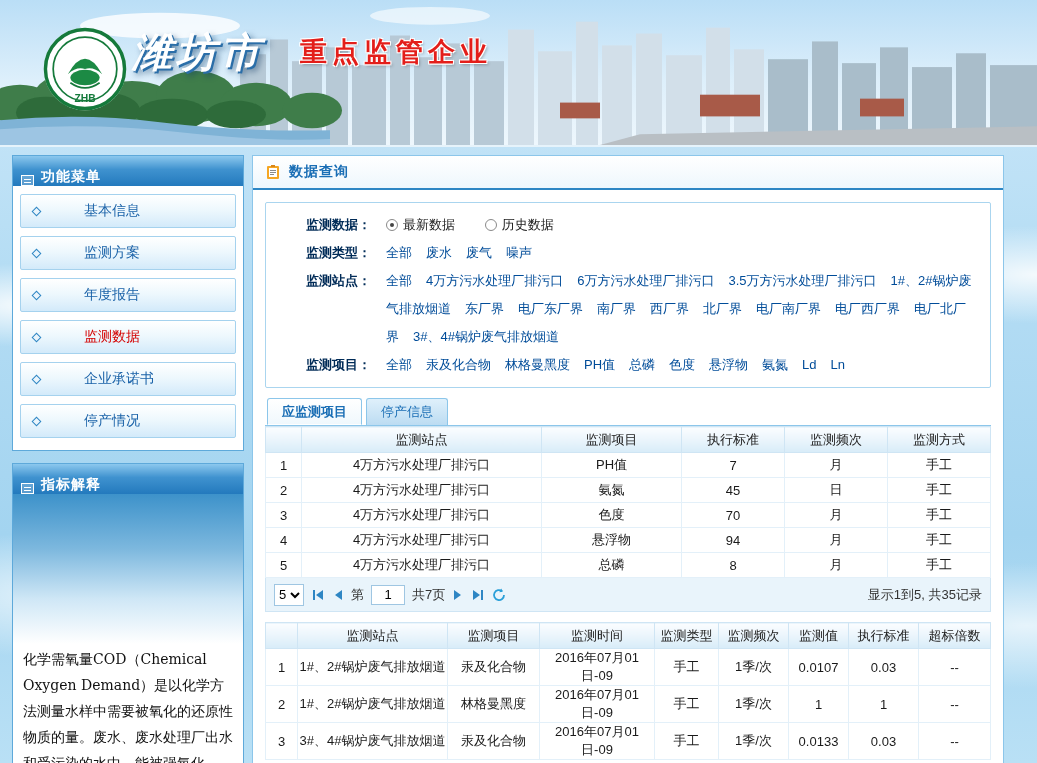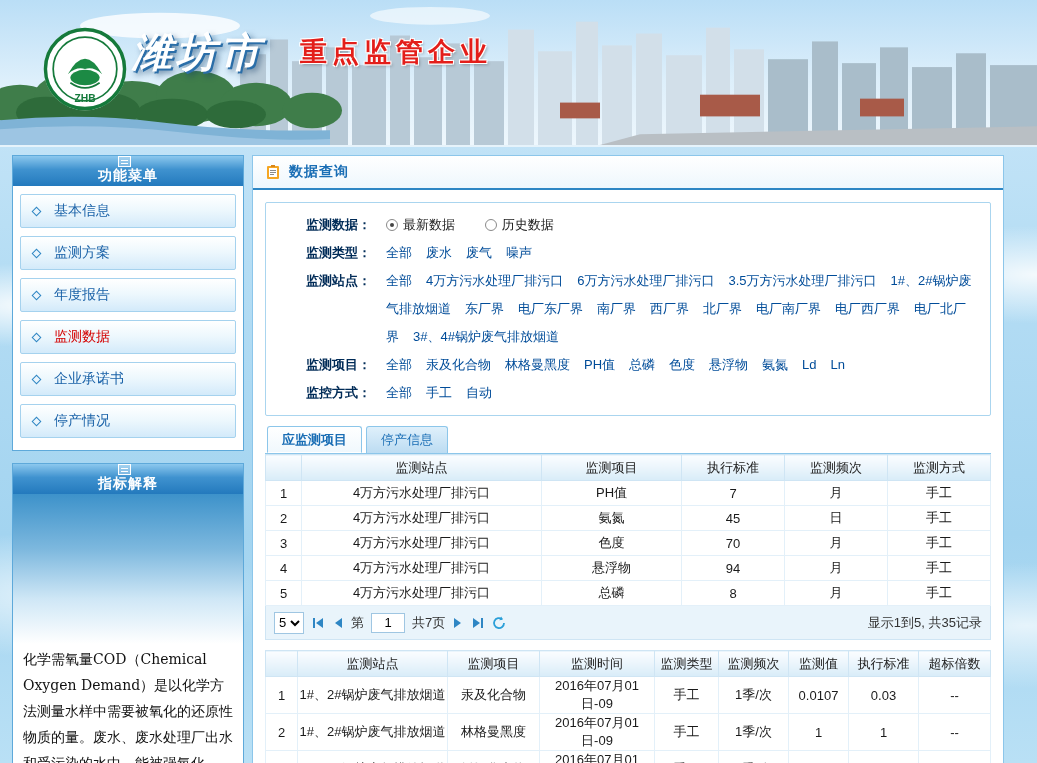--- a/index.html
+++ b/index.html
@@ -33,32 +33,32 @@
     text-shadow:-1px -1px 0 #fff,1px -1px 0 #fff,-1px 1px 0 #fff,1px 1px 0 #fff,2px 2px 3px rgba(0,0,0,.25);
   }
   .sub2{
     position:absolute; left:300px; top:64px; font-size:30px; font-weight:bold; letter-spacing:4px;
     color:#ffffff; text-shadow:1px 1px 0 #2b6ea8, 2px 2px 4px rgba(20,60,100,.8);
   }
   .content{ position:relative; z-index:1; width:988px; margin:8px 0 0 12px; display:flex; gap:8px; align-items:flex-start; }
   .left-col{ width:232px; flex:none; }
   .panel{ border:1px solid #5ea9da; background:#fff; }
   .panel-header{
-    height:30px; display:flex; align-items:center; padding:0 8px;
+    height:30px; display:flex; align-items:flex-end; padding:0 8px;
     background:linear-gradient(180deg,#8cc8ee 0%,#3f92cf 45%,#2379bd 100%);
-    color:#fff; font-weight:bold; font-size:14px; letter-spacing:1px;flex-direction:column;
+    color:#fff; font-weight:bold; font-size:14px; letter-spacing:1px;
   }
   .hdr-icon{ width:13px; height:11px; border:1px solid #fff; background:rgba(255,255,255,.25); margin-right:7px; position:relative; flex:none; }
   .hdr-icon::after{ content:""; position:absolute; left:2px; right:2px; top:3px; height:1px; background:#fff; box-shadow:0 3px 0 #fff; }
   .menu-body{ padding:8px 7px 4px; background:#fff; }
   .menu-item{
     height:34px; margin-bottom:8px; border:1px solid #a5d2ee; border-radius:2px;
     background:linear-gradient(180deg,#ffffff 0%,#ecf7fd 50%,#d3eafa 100%);
     display:flex; align-items:center; padding:16px 12px; cursor:pointer;
-    color:#1a62a8; font-size:14px;
+    color:#1a62a8; font-size:14px;gap:30px;
   }
   .menu-item .diamond{ width:7px; height:7px; border:1px solid #2e86c4; transform:rotate(45deg); margin-right:14px; flex:none; background:#eaf5fc; }
   .menu-item.active .mi-label{ color:#d40000; }
   .indicator{ margin-top:12px; }
   .indicator-body{
     height:276px; overflow:hidden;
     background:linear-gradient(180deg,#3d92ca 0px,#7db8de 55px,#cfe7f6 105px,#ffffff 150px);
     padding:152px 10px 0 10px;
   }
   .indicator-text{
@@ -270,26 +270,20 @@
         <span class="f-label">监测站点：</span>
         <span class="f-opts">
           
         <a class="f-opt">全部</a><a class="f-opt">4万方污水处理厂排污口</a><a class="f-opt">6万方污水处理厂排污口</a><a class="f-opt">3.5万方污水处理厂排污口</a><a class="f-opt">1#、2#锅炉废气排放烟道</a><a class="f-opt">东厂界</a><a class="f-opt">电厂东厂界</a><a class="f-opt">南厂界</a><a class="f-opt">西厂界</a><a class="f-opt">北厂界</a><a class="f-opt">电厂南厂界</a><a class="f-opt">电厂西厂界</a><a class="f-opt">电厂北厂界</a><a class="f-opt">3#、4#锅炉废气排放烟道</a></span>
       </div>
       <div class="f-row">
         <span class="f-label">监测项目：</span>
         <span class="f-opts">
           
         <a class="f-opt">全部</a><a class="f-opt">汞及化合物</a><a class="f-opt">林格曼黑度</a><a class="f-opt">PH值</a><a class="f-opt">总磷</a><a class="f-opt">色度</a><a class="f-opt">悬浮物</a><a class="f-opt">氨氮</a><a class="f-opt">Ld</a><a class="f-opt">Ln</a></span>
-      </div>
-      <div class="f-row">
-        <span class="f-label">监控方式：</span>
-        <span class="f-opts">
-          
-        <a class="f-opt">全部</a><a class="f-opt">手工</a><a class="f-opt">自动</a></span>
       </div>
     </div>
 
     <div class="grid-box">
       <div class="tabs">
         <div class="tab active">应监测项目</div>
         <div class="tab">停产信息</div>
       </div>
 
       <table class="grid">

